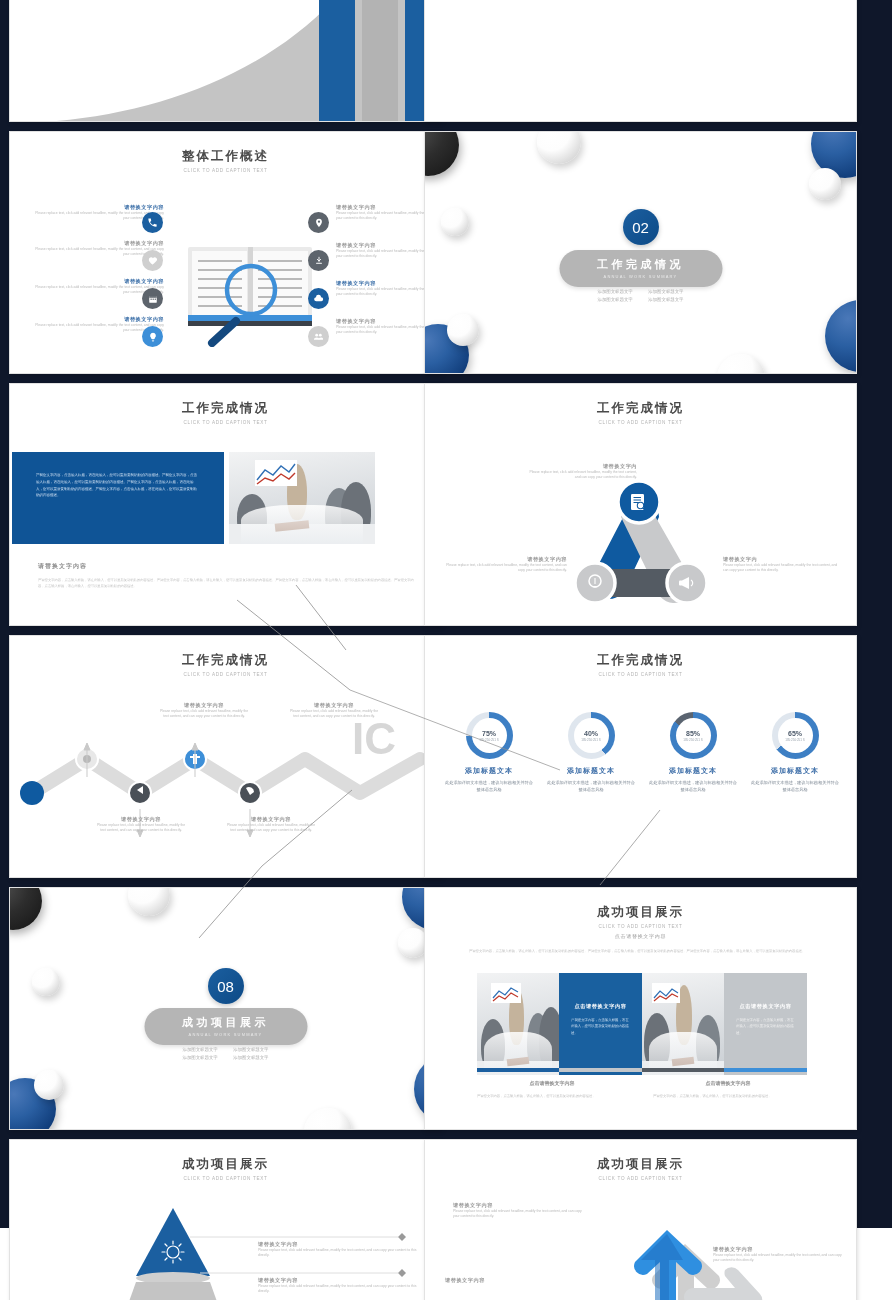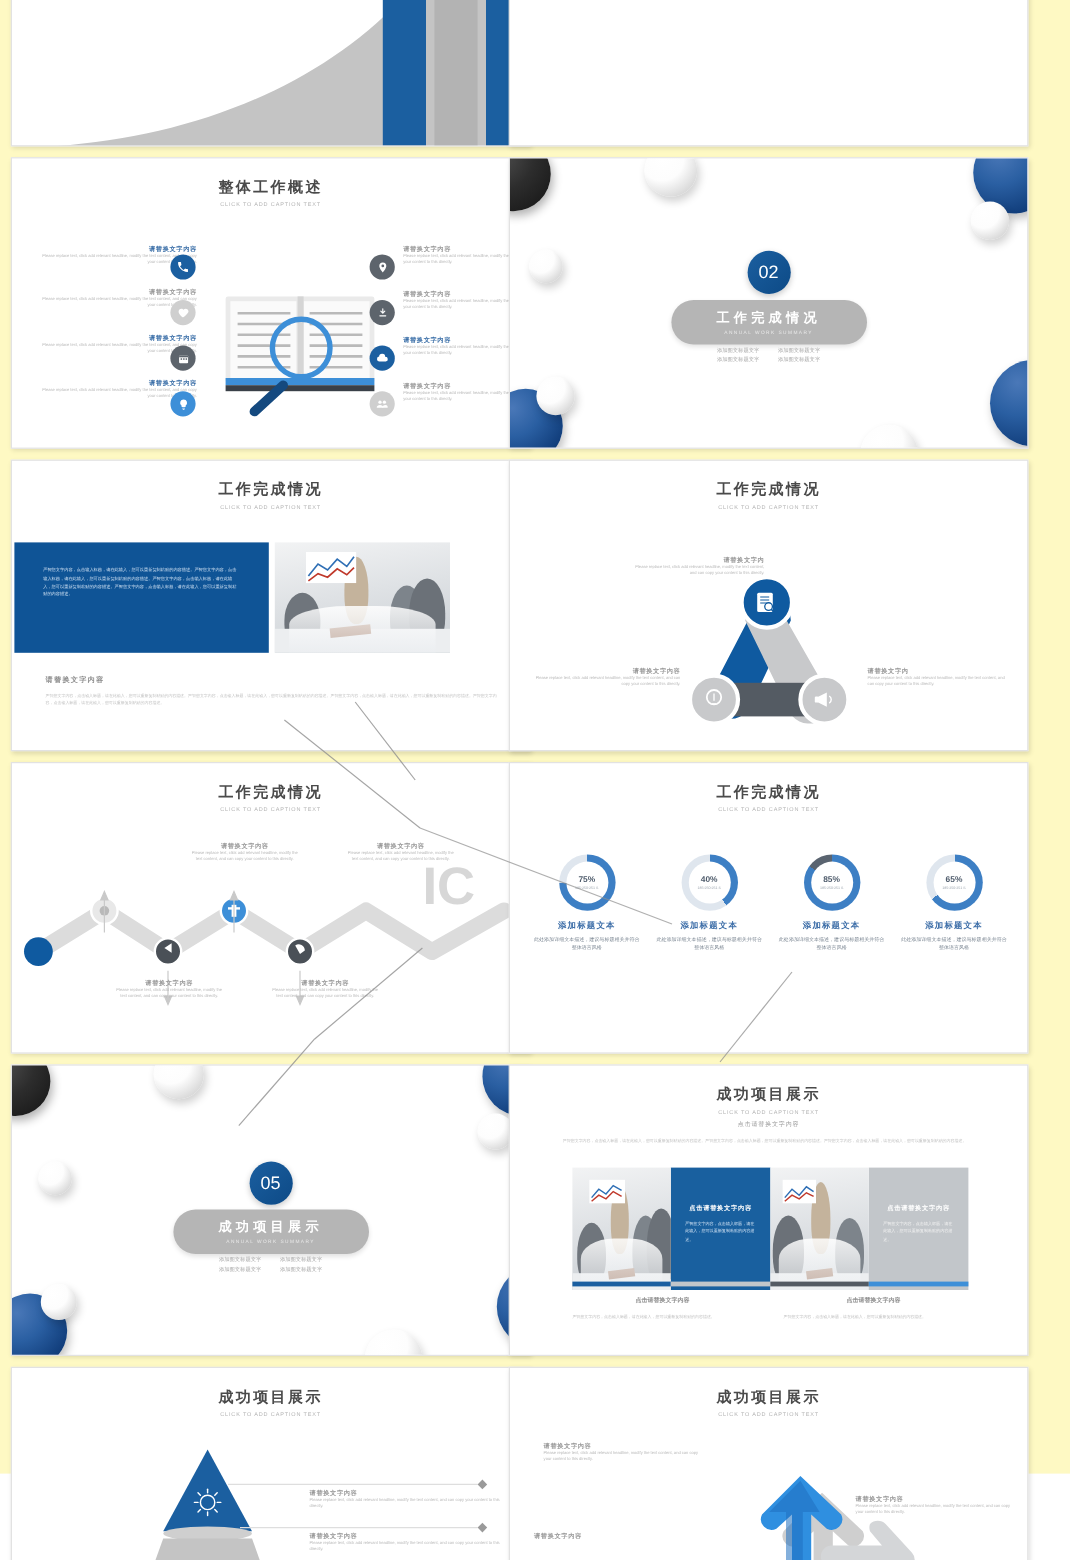--- a/index.html
+++ b/index.html
@@ -2,21 +2,21 @@
 <html><head>
 <meta charset="utf-8">
 <style>
   * { box-sizing: border-box; margin: 0; padding: 0; }
   html, body {
     width: 892px; height: 1300px;
     background: #ffffff;
     font-family: "Liberation Sans", sans-serif;
     overflow: hidden;
   }
-  #root { position: relative; width: 892px; height: 1228px; background:#fef9c3; }
+  #root { position: relative; width: 892px; height: 1228px; background:#0f172a; }
 
   
   .slide {
     position: absolute;
     background: #fff;
     border: 1px solid #e2e2e2;
     box-shadow: 1px 2px 4px rgba(0,0,0,.13);
     overflow: hidden;
   }
   .col-l { left: 9px;  width: 433px; }
@@ -517,21 +517,21 @@
     <div class="ball ball-k" style="left:-26px;top:-16px;width:58px;height:58px;"></div>
     <div class="ball ball-w" style="left:118px;top:-14px;width:42px;height:42px;"></div>
     <div class="ball ball-b" style="left:392px;top:-24px;width:66px;height:66px;"></div>
     <div class="ball ball-w" style="left:388px;top:40px;width:30px;height:30px;"></div>
     <div class="ball ball-w" style="left:22px;top:80px;width:28px;height:28px;"></div>
     <div class="ball ball-b" style="left:-16px;top:190px;width:62px;height:62px;"></div>
     <div class="ball ball-w" style="left:24px;top:182px;width:30px;height:30px;"></div>
     <div class="ball ball-b" style="left:404px;top:166px;width:70px;height:70px;"></div>
     <div class="ball ball-w" style="left:294px;top:220px;width:48px;height:48px;"></div>
 
-    <div class="sec-num" style="top:80px;">05</div>
+    <div class="sec-num" style="top:80px;">08</div>
     <div class="sec-pill" style="top:120px;">
       <div class="cn">成功项目展示</div>
       <div class="en">ANNUAL WORK SUMMARY</div>
     </div>
     <div class="sec-bullets" style="top:158px;">
       <div><span>添加图文标题文字</span> &nbsp; <span>添加图文标题文字</span></div>
       <div><span>添加图文标题文字</span> &nbsp; <span>添加图文标题文字</span></div>
     </div>
   </div>
 

